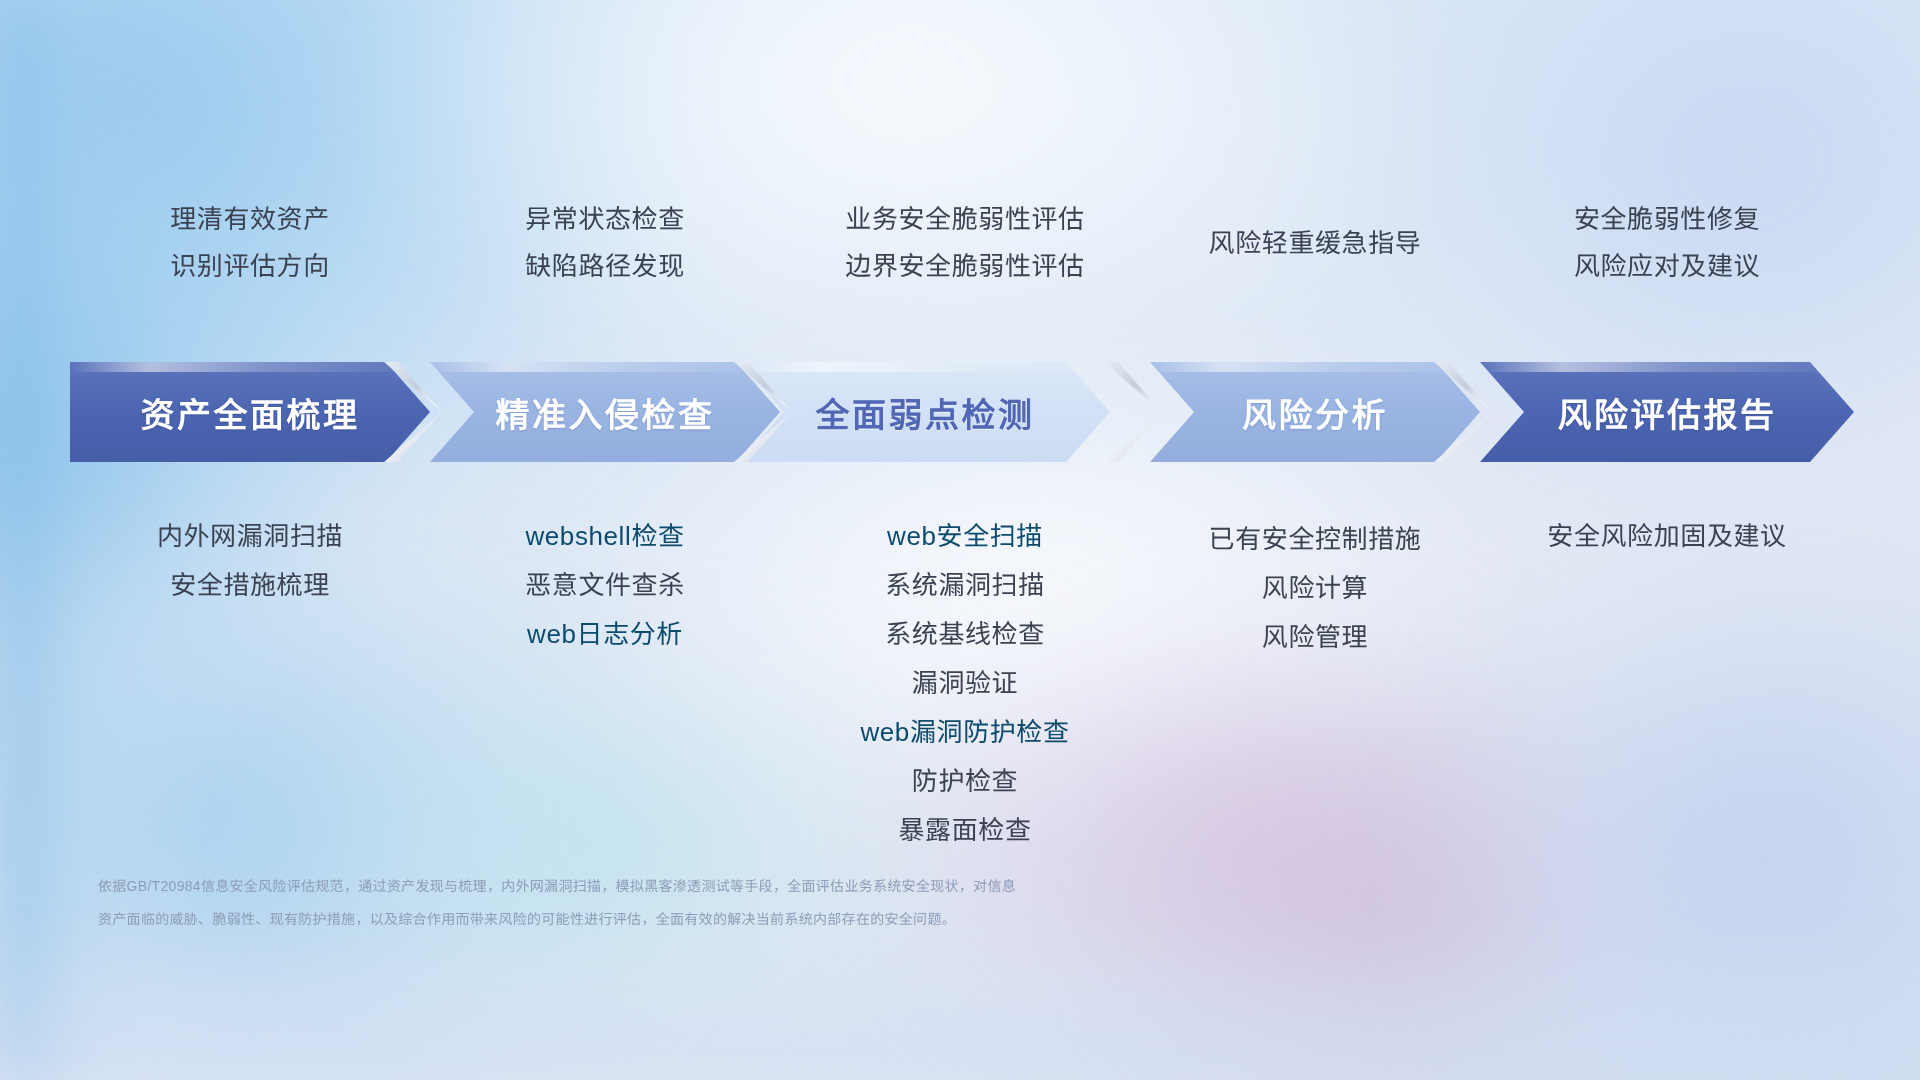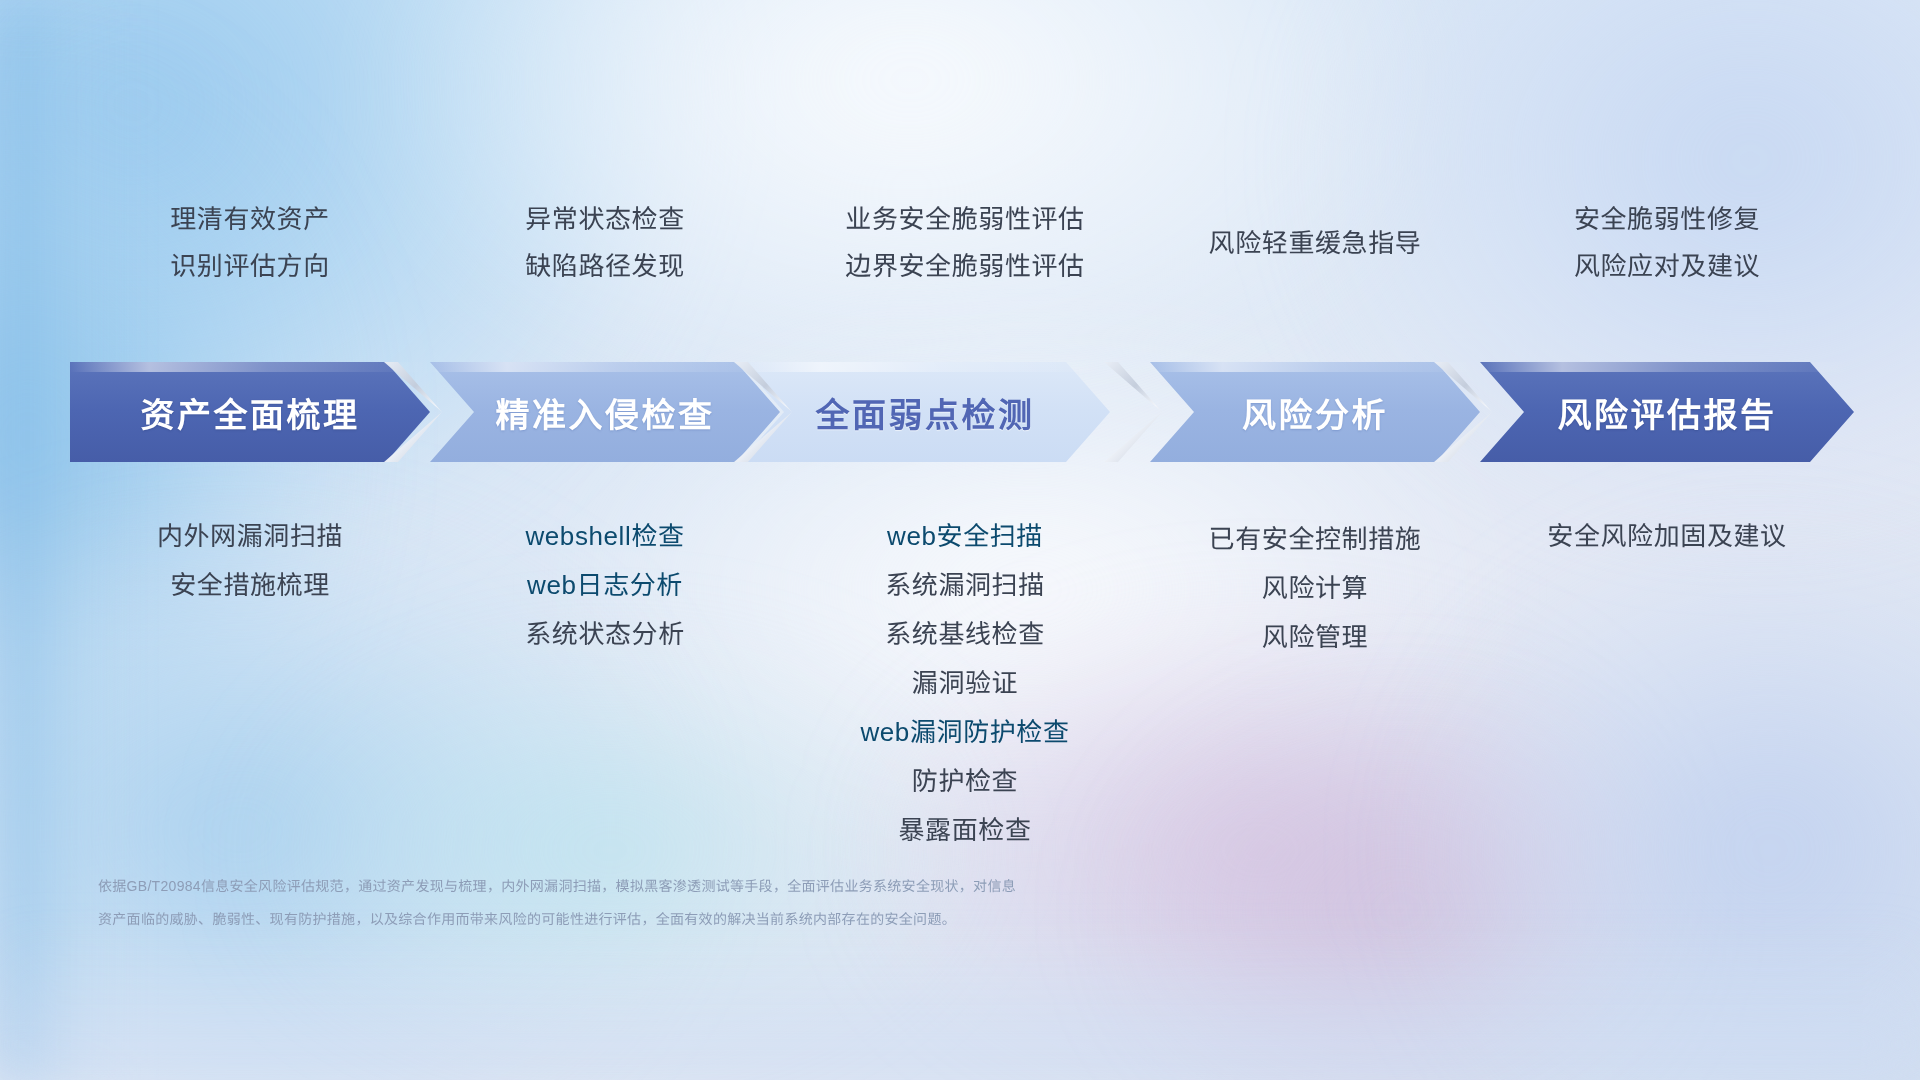--- a/index.html
+++ b/index.html
@@ -235,22 +235,22 @@
       <div class="sep" style="left: 1364px; z-index: 20;"></div>
     </div>
 
   <div id="bottom-columns">
       <div class="col-bot" style="width: 360px; left: 70px; top: 512px;">
         <div>内外网漏洞扫描</div>
         <div>安全措施梳理</div>
       </div>
       <div class="col-bot" style="width: 350px; left: 430px; top: 512px;">
         <div class="strong">webshell检查</div>
+        <div>恶意文件查杀</div>
         <div class="strong">web日志分析</div>
-        <div>系统状态分析</div>
       </div>
       <div class="col-bot" style="width: 370px; left: 780px; top: 512px;">
         <div class="strong">web安全扫描</div>
         <div>系统漏洞扫描</div>
         <div>系统基线检查</div>
         <div>漏洞验证</div>
         <div class="strong">web漏洞防护检查</div>
         <div>防护检查</div>
         <div>暴露面检查</div>
       </div>

